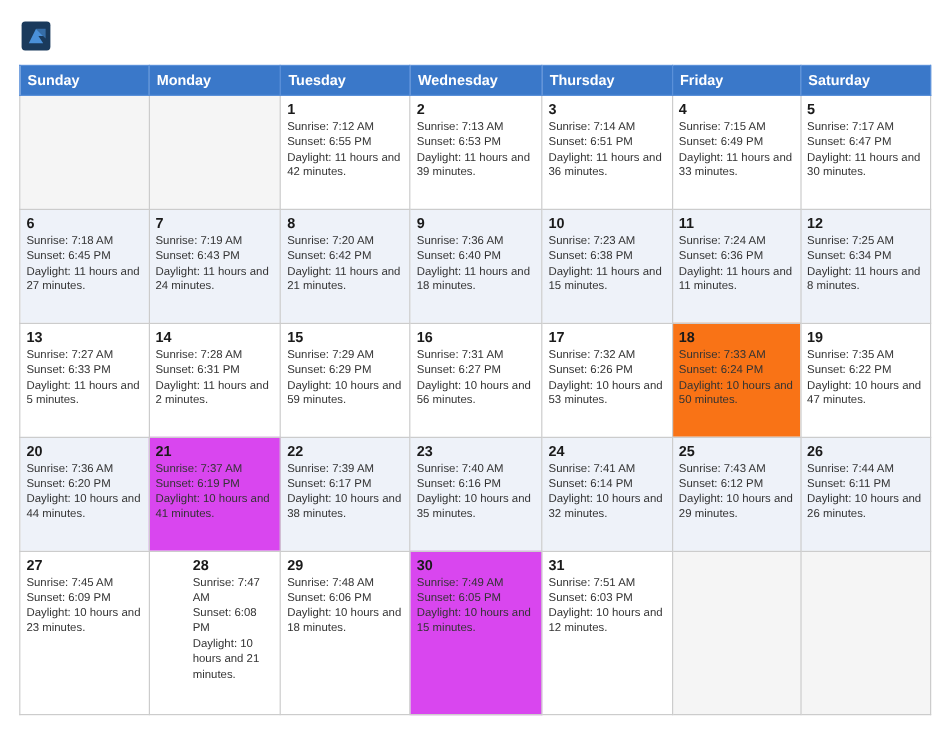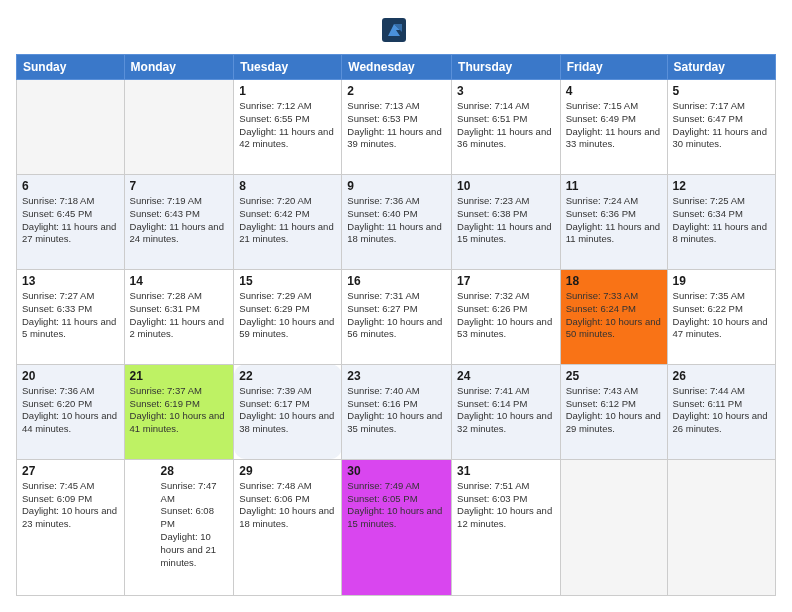--- a/index.html
+++ b/index.html
@@ -9,21 +9,20 @@
       width: 792px;
       height: 612px;
       overflow: hidden;
     }
     .page {
       width: 792px;
       height: 612px;
       padding: 16px;
       display: flex;
       flex-direction: column;
-      align-items: center;
     }
     .header {
       display: flex;
       justify-content: space-between;
       align-items: flex-start;
       margin-bottom: 10px;
     }
     .logo {
       display: flex;
       align-items: center;
@@ -256,27 +255,27 @@
 Daylight: 10 hours and 47 minutes.</div>
           </td>
         </tr>
         <tr>
           <td style="background: rgb(238, 242, 249);">
             <span class="day-number">20</span>
             <div class="day-info" style="white-space: pre-line;">Sunrise: 7:36 AM
 Sunset: 6:20 PM
 Daylight: 10 hours and 44 minutes.</div>
           </td>
-          <td style="background: #bef264;">
+          <td style="background: #d946ef;">
             <span class="day-number">21</span>
             <div class="day-info" style="white-space: pre-line;">Sunrise: 7:37 AM
 Sunset: 6:19 PM
 Daylight: 10 hours and 41 minutes.</div>
           </td>
-          <td style="background: rgb(238, 242, 249); border-radius: 12px;">
+          <td style="background: rgb(238, 242, 249);">
             <span class="day-number">22</span>
             <div class="day-info" style="white-space: pre-line;">Sunrise: 7:39 AM
 Sunset: 6:17 PM
 Daylight: 10 hours and 38 minutes.</div>
           </td>
           <td style="background: rgb(238, 242, 249);">
             <span class="day-number">23</span>
             <div class="day-info" style="white-space: pre-line;">Sunrise: 7:40 AM
 Sunset: 6:16 PM
 Daylight: 10 hours and 35 minutes.</div>

